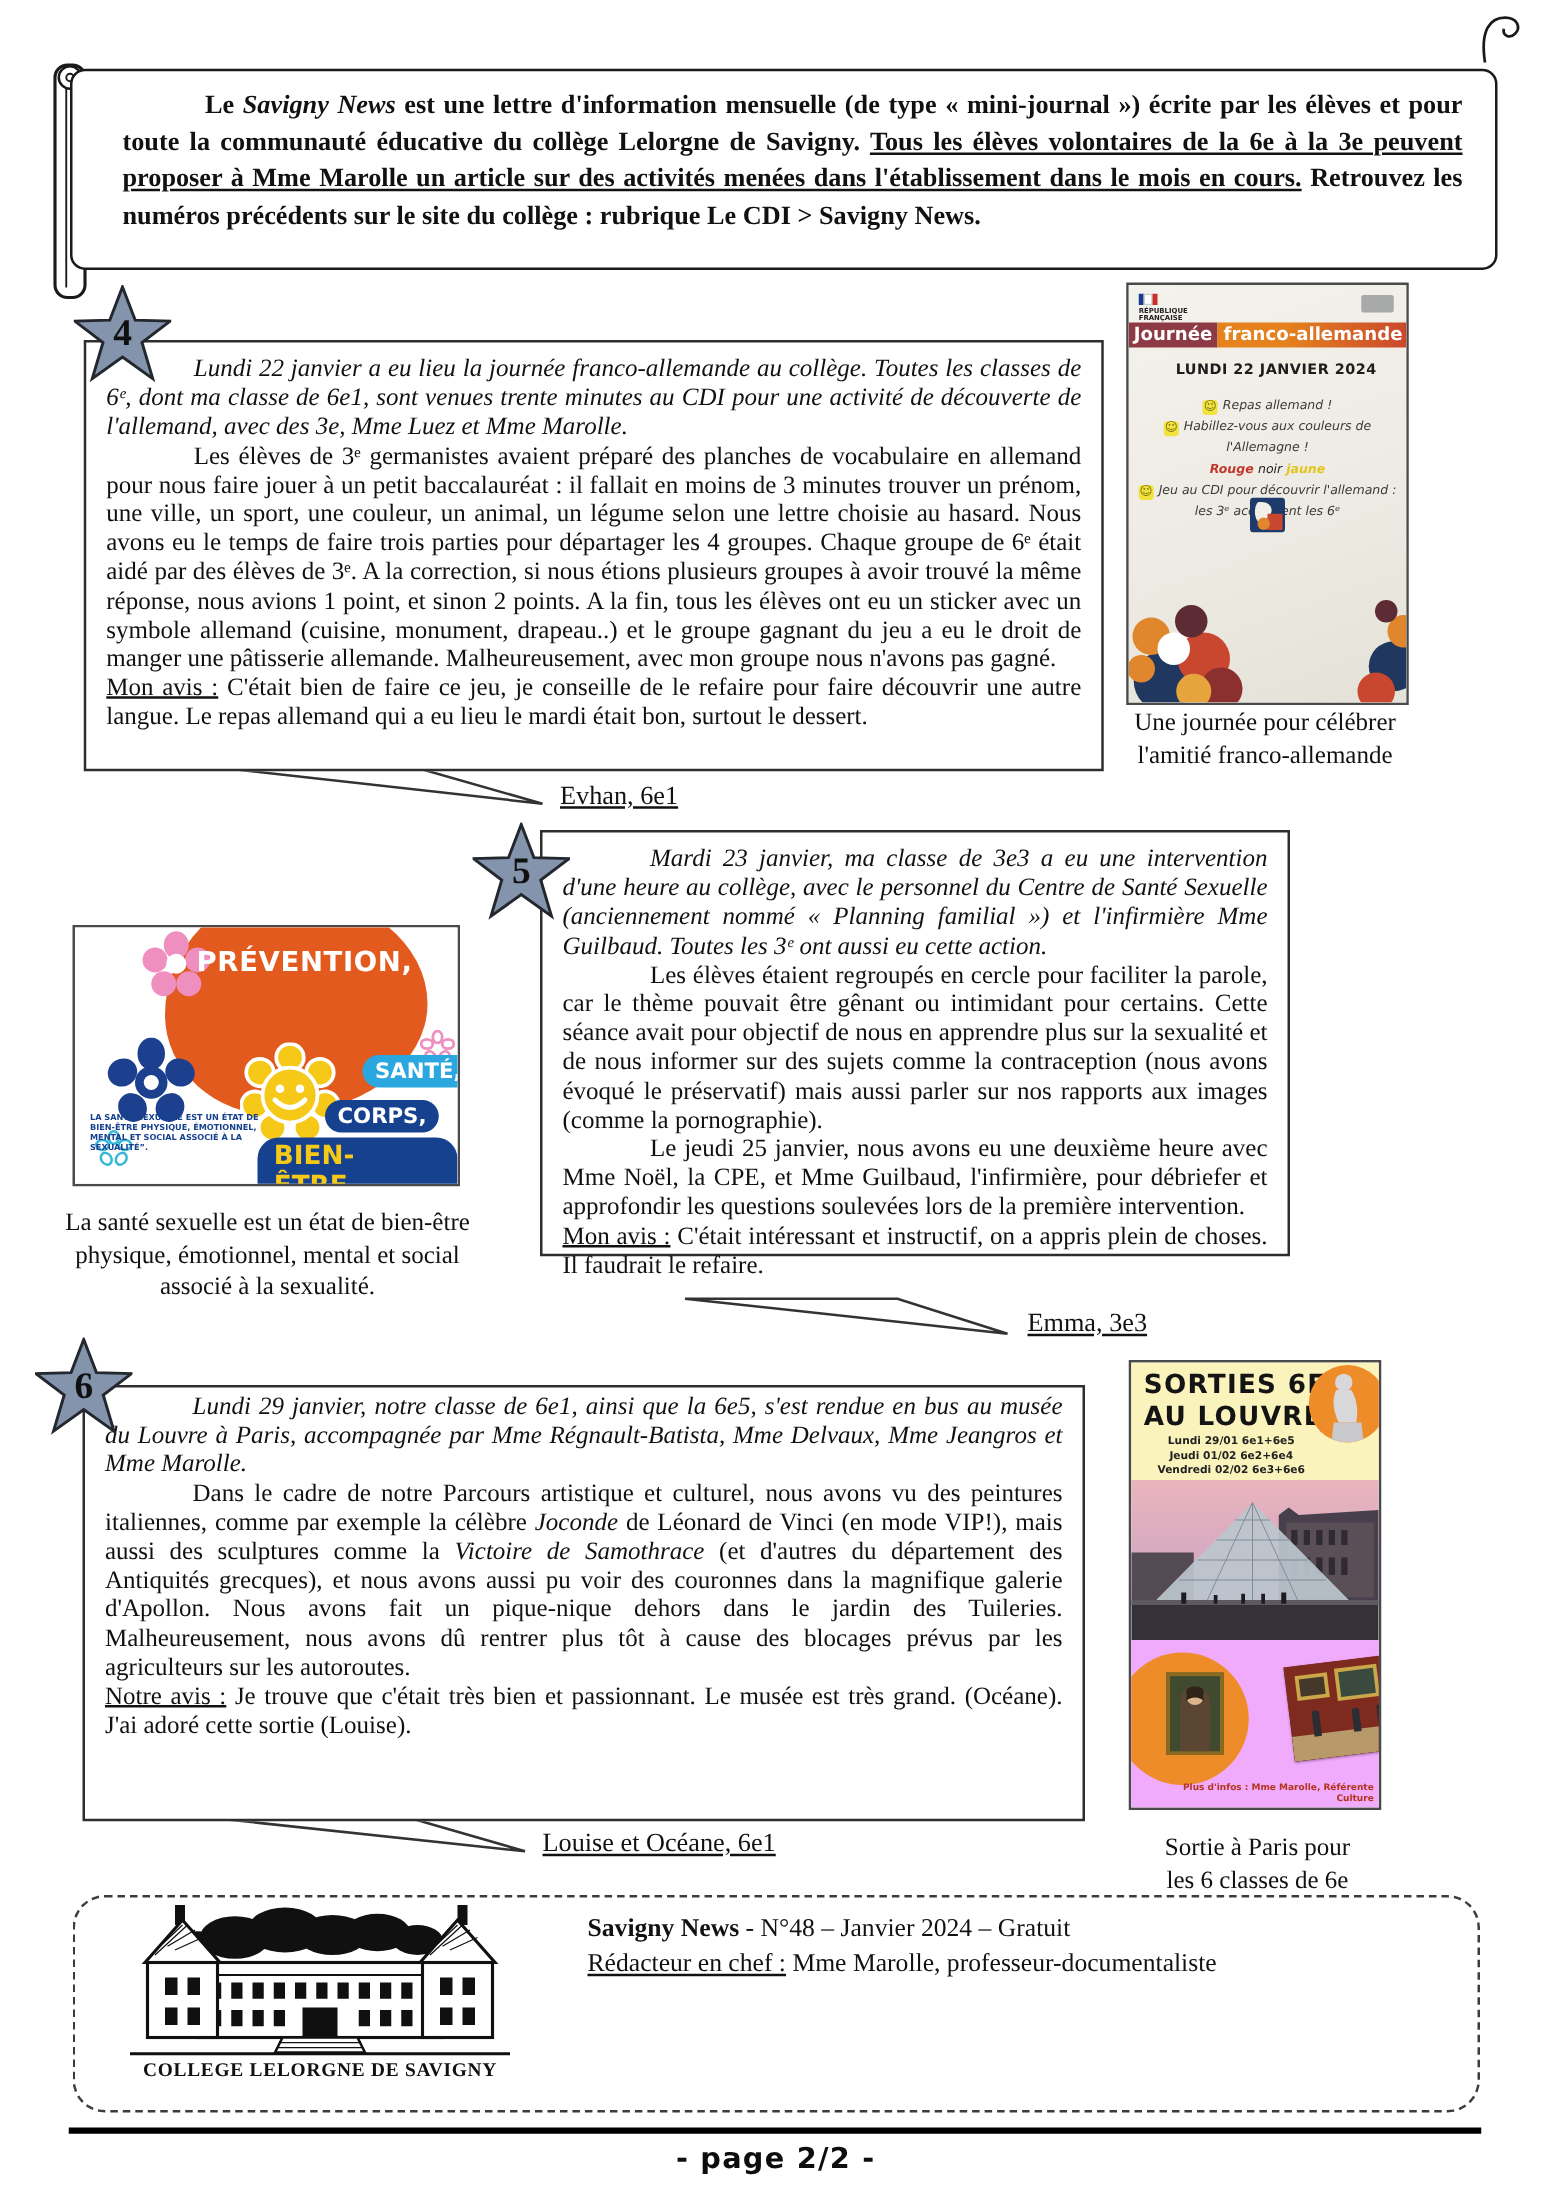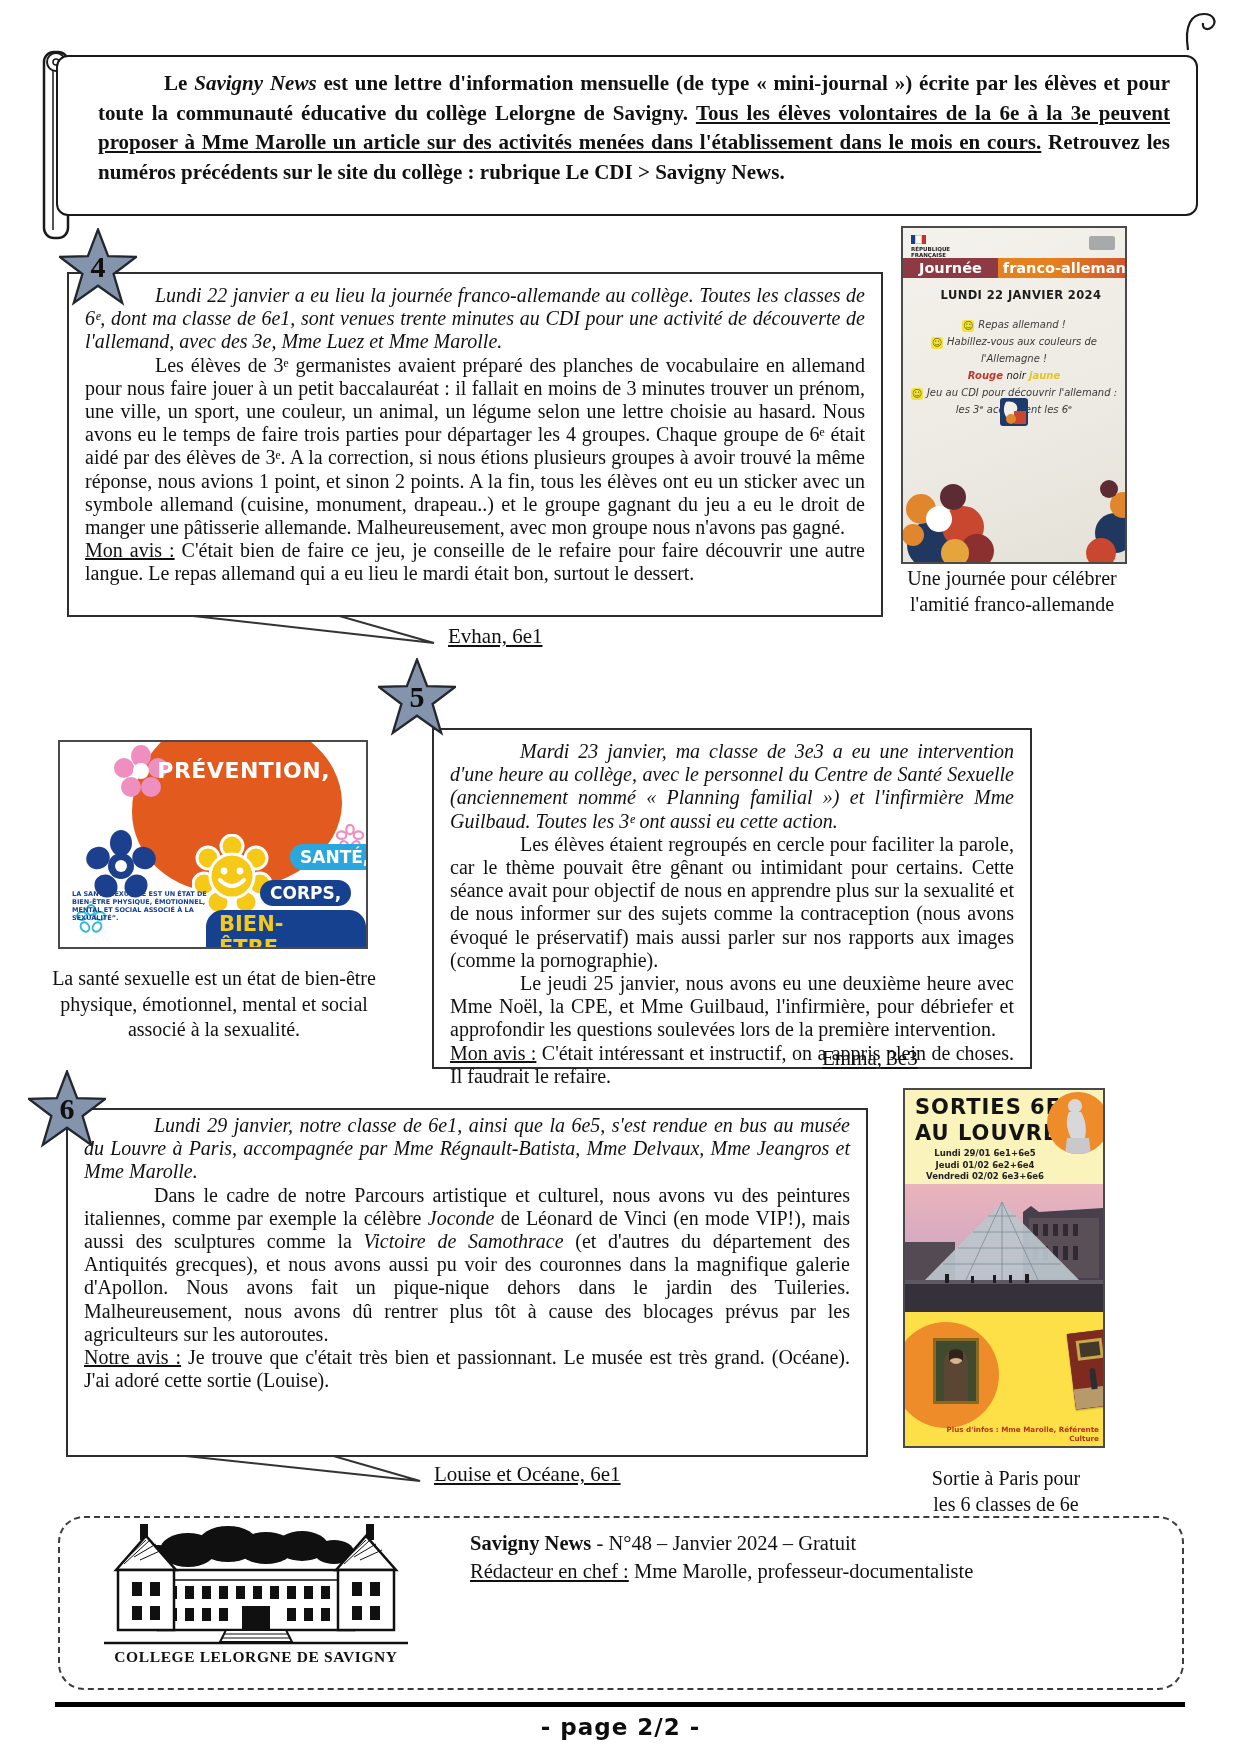--- a/index.html
+++ b/index.html
@@ -54,21 +54,21 @@
   
   .frame{border:2px solid #4a4a4a;box-sizing:content-box;background:#fff;z-index:8;}
 
   
   .poster4{width:222px;height:334px;background:linear-gradient(160deg,#f4f2ec 0%,#eceae2 60%,#e4e1d8 100%);position:relative;overflow:hidden;font-family:"DejaVu Sans","Liberation Sans",sans-serif;}
   .p4-logo{position:absolute;left:8px;top:7px;font-size:5.5px;font-weight:bold;color:#222;line-height:6px;}
   .p4-flag{width:15px;height:9px;display:flex;margin-bottom:2px;}
   .p4-flag i{flex:1;}
   .p4-mark{position:absolute;right:10px;top:8px;width:26px;height:14px;background:#6b6f74;opacity:.55;border-radius:2px;}
   .p4-title{position:absolute;left:0;top:32px;width:222px;text-align:center;font-size:14.5px;font-weight:bold;color:#fff;white-space:nowrap;}
-  .p4-title .ta{background:#8e3a44;padding:2px 16px;}
+  .p4-title .ta{background:#8e3a44;padding:2px 4px;}
   .p4-title .tb{background:linear-gradient(90deg,#e5821e 35%,#c9472e 100%);padding:2px 5px;}
   .p4-date{position:absolute;left:0;top:60px;width:236px;text-align:center;font-size:11.5px;font-weight:bold;color:#1c1c1c;letter-spacing:.4px;}
   .p4-lines{position:absolute;left:0;top:88px;width:222px;text-align:center;font-size:10px;font-style:italic;color:#3a3a3a;line-height:17px;}
   .smiley{display:inline-block;width:12px;height:12px;background:#f2e23c;color:#7a6e10;
     border-radius:3px;font-size:10px;line-height:12px;font-style:normal;margin-right:4px;vertical-align:-1px;}
   .p4-r{color:#c2372c;font-weight:bold;}
   .p4-n{color:#1c1c1c;}
   .p4-j{color:#e3c61f;font-weight:bold;}
   .p4-emblem{position:absolute;left:97px;top:170px;}
   .p4-circles{position:absolute;left:0;bottom:0;}
@@ -86,21 +86,21 @@
   .p5-flower{position:absolute;}
 
   
   .poster6{width:198px;height:356px;position:relative;overflow:hidden;font-family:"DejaVu Sans","Liberation Sans",sans-serif;}
   .p6-top{position:absolute;left:0;top:0;width:198px;height:94px;background:#faf3bc;}
   .p6-t1{position:absolute;left:10px;top:5px;font-size:21px;font-weight:bold;letter-spacing:1px;color:#141414;}
   .p6-t2{position:absolute;left:10px;top:31px;font-size:21px;font-weight:bold;letter-spacing:1px;color:#141414;}
   .p6-dates{position:absolute;left:0;top:58px;width:160px;text-align:center;font-size:8.5px;font-weight:bold;color:#222;line-height:11.5px;}
   .p6-circle{position:absolute;right:-6px;top:2px;width:62px;height:62px;border-radius:50%;background:#ef8c2a;overflow:hidden;}
   .p6-photo{position:absolute;left:0;top:94px;width:198px;height:128px;}
-  .p6-bottom{position:absolute;left:0;top:222px;width:222px;height:134px;background:#fde047;padding-left:40px;}
+  .p6-bottom{position:absolute;left:0;top:222px;width:222px;height:134px;background:#f0abfc;}
   .p6-ocircle{position:absolute;left:-12px;top:10px;width:106px;height:106px;border-radius:50%;background:#ef8c2a;}
   .p6-mona{position:absolute;left:28px;top:26px;width:46px;height:66px;background:#41502f;border:3px solid #8a6a20;box-sizing:border-box;}
   .p6-gallery{position:absolute;right:2px;top:16px;width:94px;height:76px;background:#7e2a1e;transform:rotate(-7deg);box-shadow:0 1px 2px rgba(0,0,0,.35);}
   .p6-foot{position:absolute;left:40px;bottom:3px;width:154px;text-align:right;font-size:7.2px;font-weight:bold;color:#b5341c;}
 
   
   .footbox{left:58px;top:1516px;width:1126px;height:174px;border:2.5px dashed #3c3c3c;border-radius:26px;box-sizing:border-box;background:#fff;}
   .credits{left:470px;top:1530px;width:706px;font-size:20.5px;line-height:27.5px;}
   .credits .b{font-weight:bold;}
   .logo-caption{left:88px;top:1648px;width:336px;text-align:center;font-weight:bold;font-size:15.5px;letter-spacing:.6px;}
@@ -192,21 +192,21 @@
   <div>l'amitié franco-allemande</div>
 </div>
 
 <div class="abs star" style="left:378px;top:658px;">
   <svg width="78" height="78" viewBox="0 0 100 100">
     <polygon points="50,2 63,36 99,37 70,59 81,96 50,74 19,96 30,59 1,37 37,36" fill="#8494ac" stroke="#23272e" stroke-width="3"></polygon>
   </svg>
   <span class="num">5</span>
 </div>
 
-<div class="abs artbox" style="left:432px;top:728px;width:600px;height:341px;">
+<div class="abs artbox" style="left:432px;top:664px;width:600px;height:341px;">
   <p class="it">Mardi 23 janvier, ma classe de 3e3 a eu une intervention d'une heure au collège, avec le personnel du Centre de Santé Sexuelle (anciennement nommé « Planning familial ») et l'infirmière Mme Guilbaud. Toutes les 3ᵉ ont aussi eu cette action.</p>
   <p>Les élèves étaient regroupés en cercle pour faciliter la parole, car le thème pouvait être gênant ou intimidant pour certains. Cette séance avait pour objectif de nous en apprendre plus sur la sexualité et de nous informer sur des sujets comme la contraception (nous avons évoqué le préservatif) mais aussi parler sur nos rapports aux images (comme la pornographie).</p>
   <p>Le jeudi 25 janvier, nous avons eu une deuxième heure avec Mme Noël, la CPE, et Mme Guilbaud, l'infirmière, pour débriefer et approfondir les questions soulevées lors de la première intervention.</p>
   <p class="cont"><span class="ul">Mon avis :</span><span> C'était intéressant et instructif, on a appris plein de choses. Il faudrait le refaire.</span></p>
 </div>
 
 <svg class="abs tail" style="left:540px;top:1037px;" width="276" height="36">
   <polygon points="8,2 266,30 178,2"></polygon>
 </svg>
 <div class="abs sig" style="left:822px;top:1046px;">Emma, 3e3</div>

